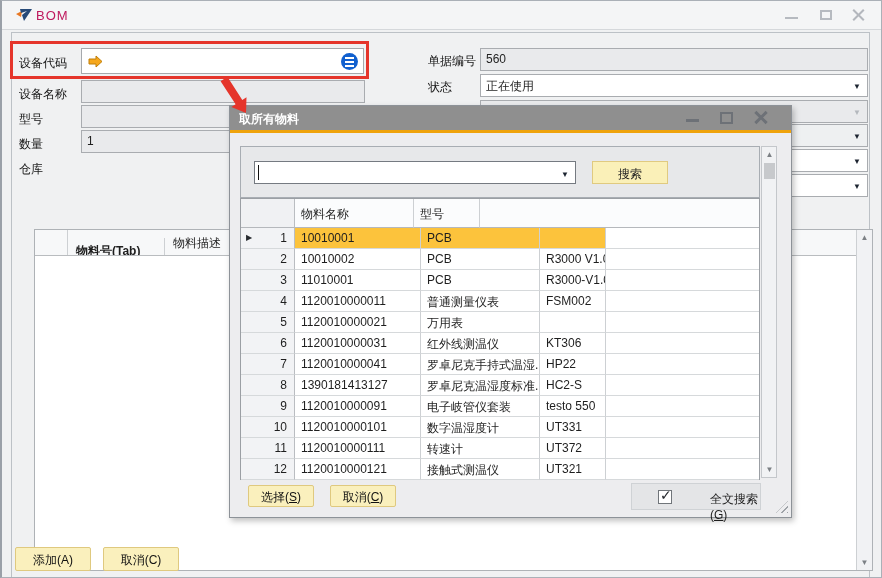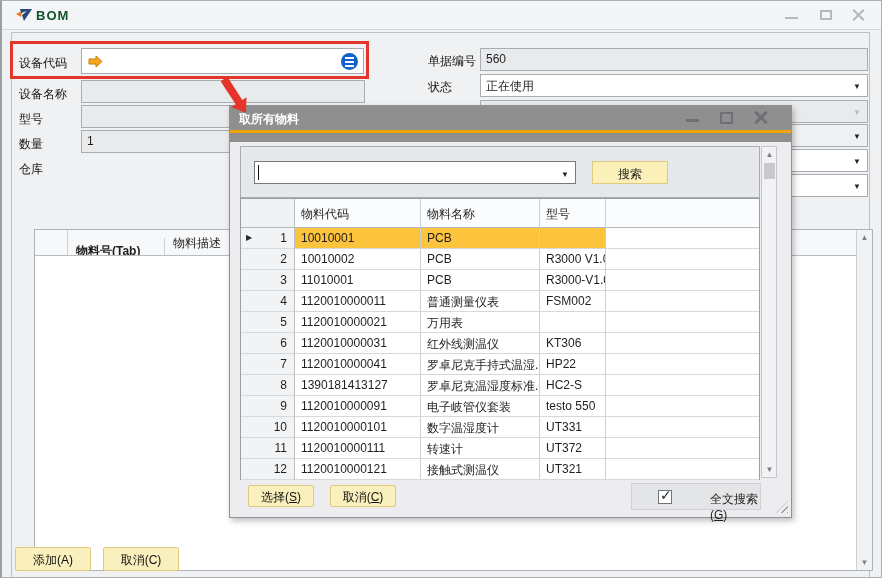--- a/index.html
+++ b/index.html
@@ -2,21 +2,21 @@
 <html><head>
 <meta charset="utf-8">
 <style>
   * { margin:0; padding:0; box-sizing:border-box; }
   html,body { width:882px; height:578px; overflow:hidden; }
   body { font-family:"Liberation Sans","DejaVu Sans",sans-serif; font-size:12px; color:#1e1e1e; background:#f0f1f2; }
   #app { position:relative; width:882px; height:578px; background:#f0f1f2; border:1px solid #aab0b7; border-left:2px solid #9aa0a8; overflow:hidden; }
 
   
   .titlebar { position:absolute; left:0; top:0; width:100%; height:29px; background:#f4f5f6; border-bottom:1px solid #d5d8db; }
-  .win-title { position:absolute; left:34px; top:7px; font-weight:bold; font-size:13px; color:#14532d; letter-spacing:1px; }
+  .win-title { position:absolute; left:34px; top:7px; font-weight:normal; font-size:13px; color:#be185d; letter-spacing:1px; }
   .logo { position:absolute; left:13px; top:6px; }
   .wc { position:absolute; top:6px; width:22px; height:18px; cursor:default; }
   .wc-min  { right:78px; } .wc-max { right:44px; } .wc-close { right:12px; }
   .bar-min { position:absolute; left:4px; top:10px; width:13px; height:2px; background:#b6bac0; }
   .box-max { position:absolute; left:5px; top:3px; width:12px; height:10px; border:2px solid #b6bac0; }
   .x1,.x2 { position:absolute; left:4px; top:7px; width:15px; height:2px; background:#b3b7bd; }
   .x1 { transform:rotate(45deg); } .x2 { transform:rotate(-45deg); }
 
   .panel { position:absolute; left:9px; top:31px; width:859px; height:546px; background:#f0f1f2; border:1px solid #bcc1c6; border-bottom:none; }
 
@@ -44,21 +44,21 @@
   .vscroll { position:absolute; right:0; top:0; bottom:0; width:16px; background:#f1f2f4; border-left:1px solid #cdd0d3; }
   .sa { position:absolute; left:0; width:15px; text-align:center; font-size:8px; color:#7c8085; cursor:default; }
   .sa.up { top:3px; } .sa.dn { bottom:3px; }
   .sthumb { position:absolute; left:2px; top:16px; width:11px; height:16px; background:#c7c9cc; }
 
   .btn-y { position:absolute; height:24px; background:#faf0bd; border:1px solid #dfc97f; border-radius:2px; text-align:center; padding-top:4px; cursor:default; color:#111; }
   .key-u { text-decoration:underline; }
 
   
   .dialog { position:absolute; left:227px; top:104px; width:563px; height:413px; background:#ededef; border:1px solid #8d9298; box-shadow:2px 3px 6px rgba(0,0,0,.25); z-index:30; }
-  .dlg-titlebar { position:absolute; left:0; top:0; width:100%; height:36px; background:#8f8f8f; }
+  .dlg-titlebar { position:absolute; left:0; top:0; width:100%; height:24px; background:#8f8f8f; }
   .dlg-title { position:absolute; left:9px; top:5px; color:#fff; font-weight:bold; }
   .amber { position:absolute; left:0; top:24px; width:100%; height:3px; background:#efa30c; }
   .dwc { position:absolute; top:4px; width:20px; height:16px; cursor:default; }
   .dwc-min{ right:88px; } .dwc-max{ right:54px; } .dwc-close{ right:20px; }
   .dbar-min { position:absolute; left:3px; top:9px; width:13px; height:3px; background:#6d7177; }
   .dbox-max { position:absolute; left:3px; top:2px; width:13px; height:12px; border:2px solid #6d7177; }
   .dx1,.dx2 { position:absolute; left:2px; top:6px; width:16px; height:3px; background:#6d7177; }
   .dx1{ transform:rotate(45deg);} .dx2{ transform:rotate(-45deg);}
 
   .search-panel { position:absolute; left:10px; top:40px; width:520px; height:52px; background:#e7e8ea; border:1px solid #a8adb3; }
@@ -202,21 +202,20 @@
 
     <div class="dlg-scroll">
       <div class="sa up">▲</div>
       <div class="sthumb"></div>
       <div class="sa dn">▼</div>
     </div>
 
     <div class="dlg-table">
       <div class="dt-row dt-head">
         <div class="dt-cell c-rowhdr"></div>
-        <div class="dt-cell c-code">物料代码</div>
         <div class="dt-cell c-name">物料名称</div>
         <div class="dt-cell c-model">型号</div>
         <div class="dt-cell c-fill"></div>
       </div>
 
       <div class="dt-row sel">
         <div class="dt-cell c-rowhdr"><span class="row-ptr">▶</span><span>1</span></div>
         <div class="dt-cell c-code">10010001</div>
         <div class="dt-cell c-name">PCB</div>
         <div class="dt-cell c-model"></div>

